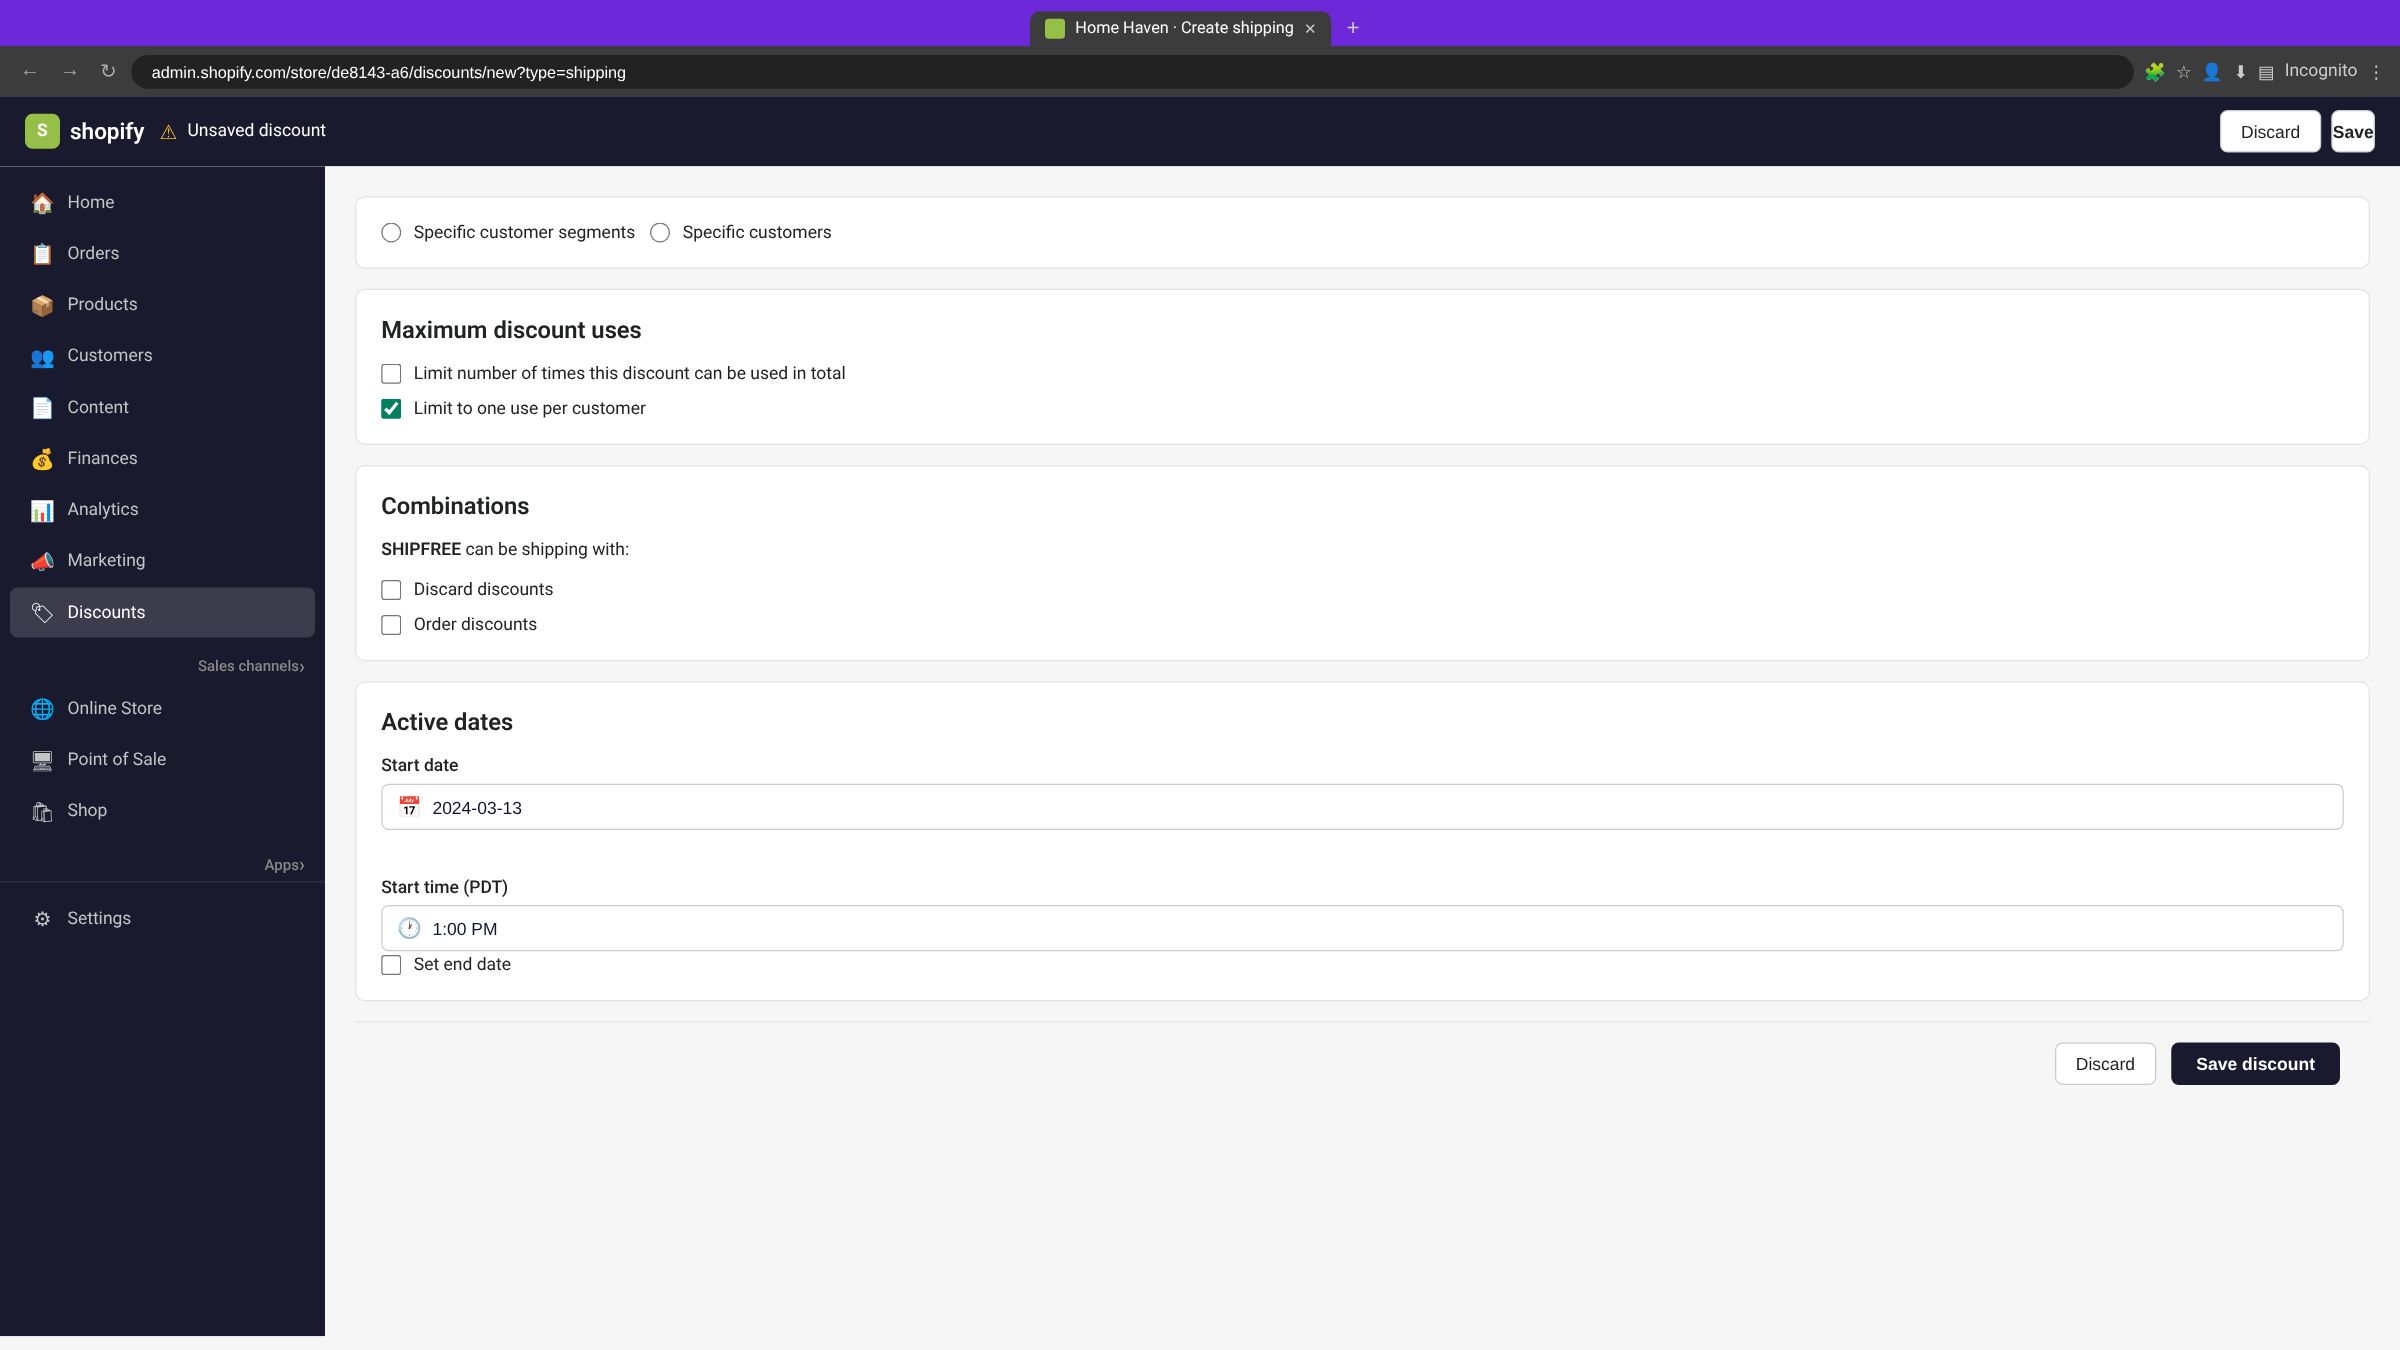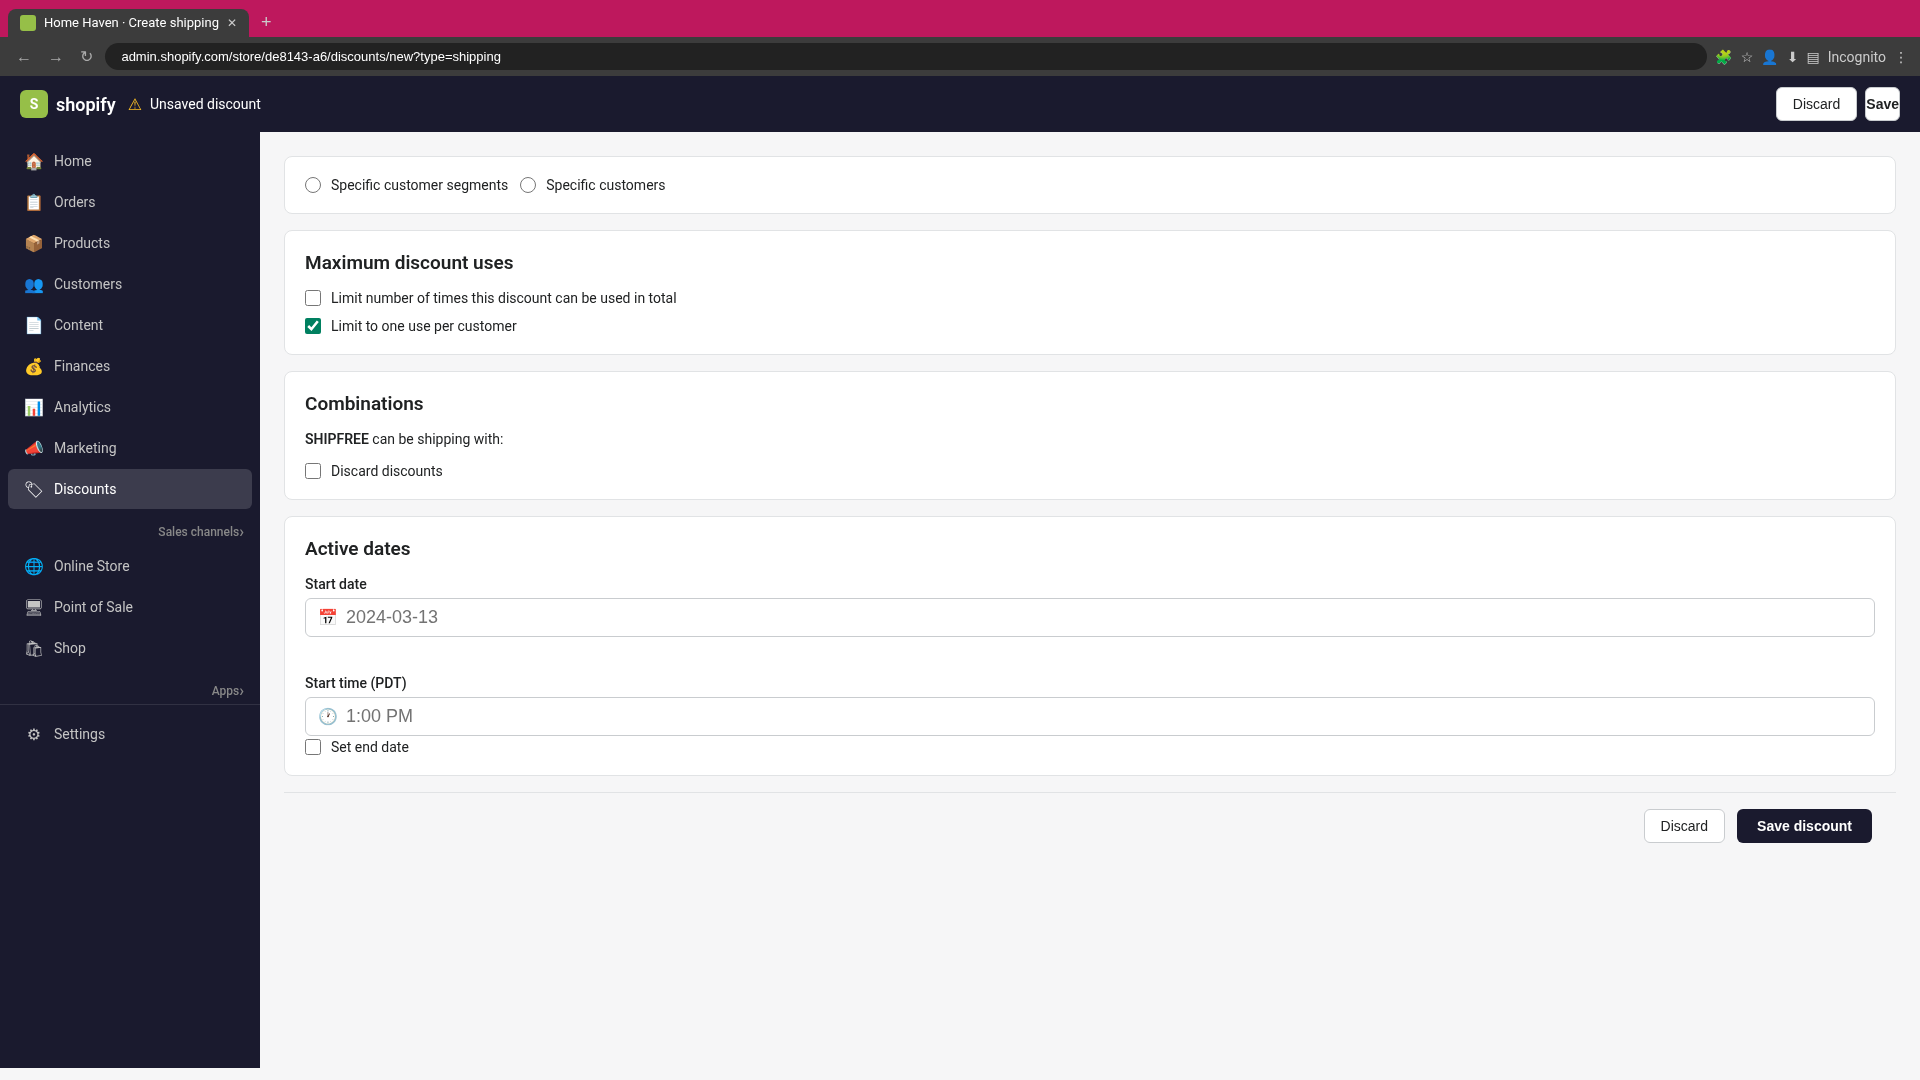--- a/index.html
+++ b/index.html
@@ -1,20 +1,20 @@
 <!DOCTYPE html>
 <html><head>
   <meta charset="utf-8">
   <style>
     * { box-sizing: border-box; margin: 0; padding: 0; }
     body { font-family: -apple-system, BlinkMacSystemFont, 'Segoe UI', Roboto, sans-serif; background: #f6f6f7; color: #202223; font-size: 14px; }
 
     
     .browser-chrome { background: #3c3c3c; width: 1920px; }
-    .browser-tab-bar { display: flex; align-items: center; background: #be185d; padding: 8px 8px 0; gap: 4px; }
+    .browser-tab-bar { display: flex; align-items: center; background: #6d28d9; padding: 8px 8px 0; gap: 4px; justify-content: center; }
     .browser-tab { display: flex; align-items: center; background: #3c3c3c; border-radius: 8px 8px 0 0; padding: 6px 12px; gap: 8px; color: #fff; font-size: 13px; min-width: 200px; }
     .browser-tab .tab-favicon { width: 16px; height: 16px; background: #96bf48; border-radius: 3px; flex-shrink: 0; }
     .browser-tab .tab-close { margin-left: auto; color: #ccc; cursor: pointer; font-size: 12px; }
     .browser-tab-new { color: #ccc; background: none; border: none; font-size: 18px; cursor: pointer; padding: 4px 8px; }
     .browser-nav { display: flex; align-items: center; background: #3c3c3c; padding: 6px 12px; gap: 8px; }
     .browser-nav-btn { color: #aaa; background: none; border: none; font-size: 16px; cursor: pointer; padding: 4px; }
     .browser-address-bar { flex: 1; background: #222; color: #fff; border: none; border-radius: 20px; padding: 6px 16px; font-size: 13px; }
     .browser-nav-actions { display: flex; align-items: center; gap: 8px; color: #ccc; }
     .browser-nav-actions span { cursor: pointer; font-size: 14px; }
 
@@ -62,21 +62,21 @@
     
     .combinations-desc { color: #202223; margin-bottom: 16px; font-size: 14px; }
     .combinations-desc strong { font-weight: 600; }
 
     
     .date-row { display: flex; gap: 38px; margin-bottom: 3px; flex-direction: column; }
     .date-field { flex: 1; }
     .date-field label { display: block; font-size: 14px; font-weight: 500; margin-bottom: 6px; color: #202223; }
     .date-input { display: flex; align-items: center; gap: 8px; border: 1px solid #c9cccf; border-radius: 6px; padding: 8px 12px; background: #fff; width: 100%; }
     .date-input .field-icon { color: #6d7175; font-size: 16px; flex-shrink: 0; }
-    .date-input input { border: none; outline: none; flex: 1; font-size: 18px; color: #737373; background: transparent; }
+    .date-input input { border: none; outline: none; flex: 1; font-size: 14px; color: #0f172a; background: transparent; }
 
     
     .bottom-bar { background: #f6f6f7; border-top: 1px solid #e1e3e5; padding: 16px 24px; display: flex; justify-content: flex-end; gap: 12px; flex-shrink: 0; }
     .btn-discard-bottom { background: #fff; color: #202223; border: 1px solid #c9cccf; border-radius: 6px; padding: 8px 16px; cursor: pointer; font-size: 14px; font-weight: 500; }
     .btn-save-discount { background: #1a1a2e; color: #fff; border: none; border-radius: 6px; padding: 8px 20px; cursor: pointer; font-size: 14px; font-weight: 600; }
 
     .page-wrapper { display: flex; flex-direction: column; height: 1080px; overflow: hidden; width: 1920px; }
   </style>
 </head>
 <body>
@@ -235,20 +235,24 @@
 
         <div class="card">
           <div class="card-body">
             <div class="card-title">Combinations</div>
             <div class="combinations-desc">
               <strong>SHIPFREE</strong><span> can be shipping with:</span>
             </div>
             <label class="checkbox-option">
               <input type="checkbox" style="">
               <span>Discard discounts</span>
+            </label>
+            <label class="checkbox-option">
+              <input type="checkbox" style="">
+              <span>Order discounts</span>
             </label>
           </div>
         </div>
 
         <div class="card">
           <div class="card-body">
             <div class="card-title">Active dates</div>
             <div class="date-row">
               <div class="date-field">
                 <label>Start date</label>

